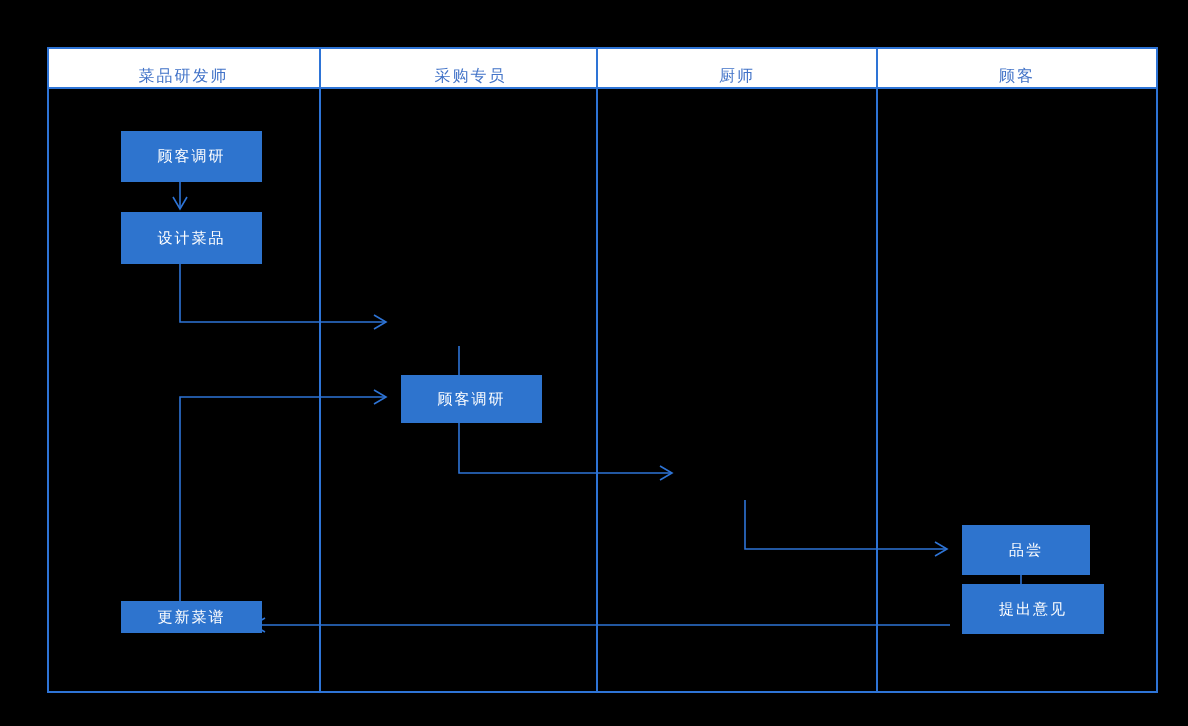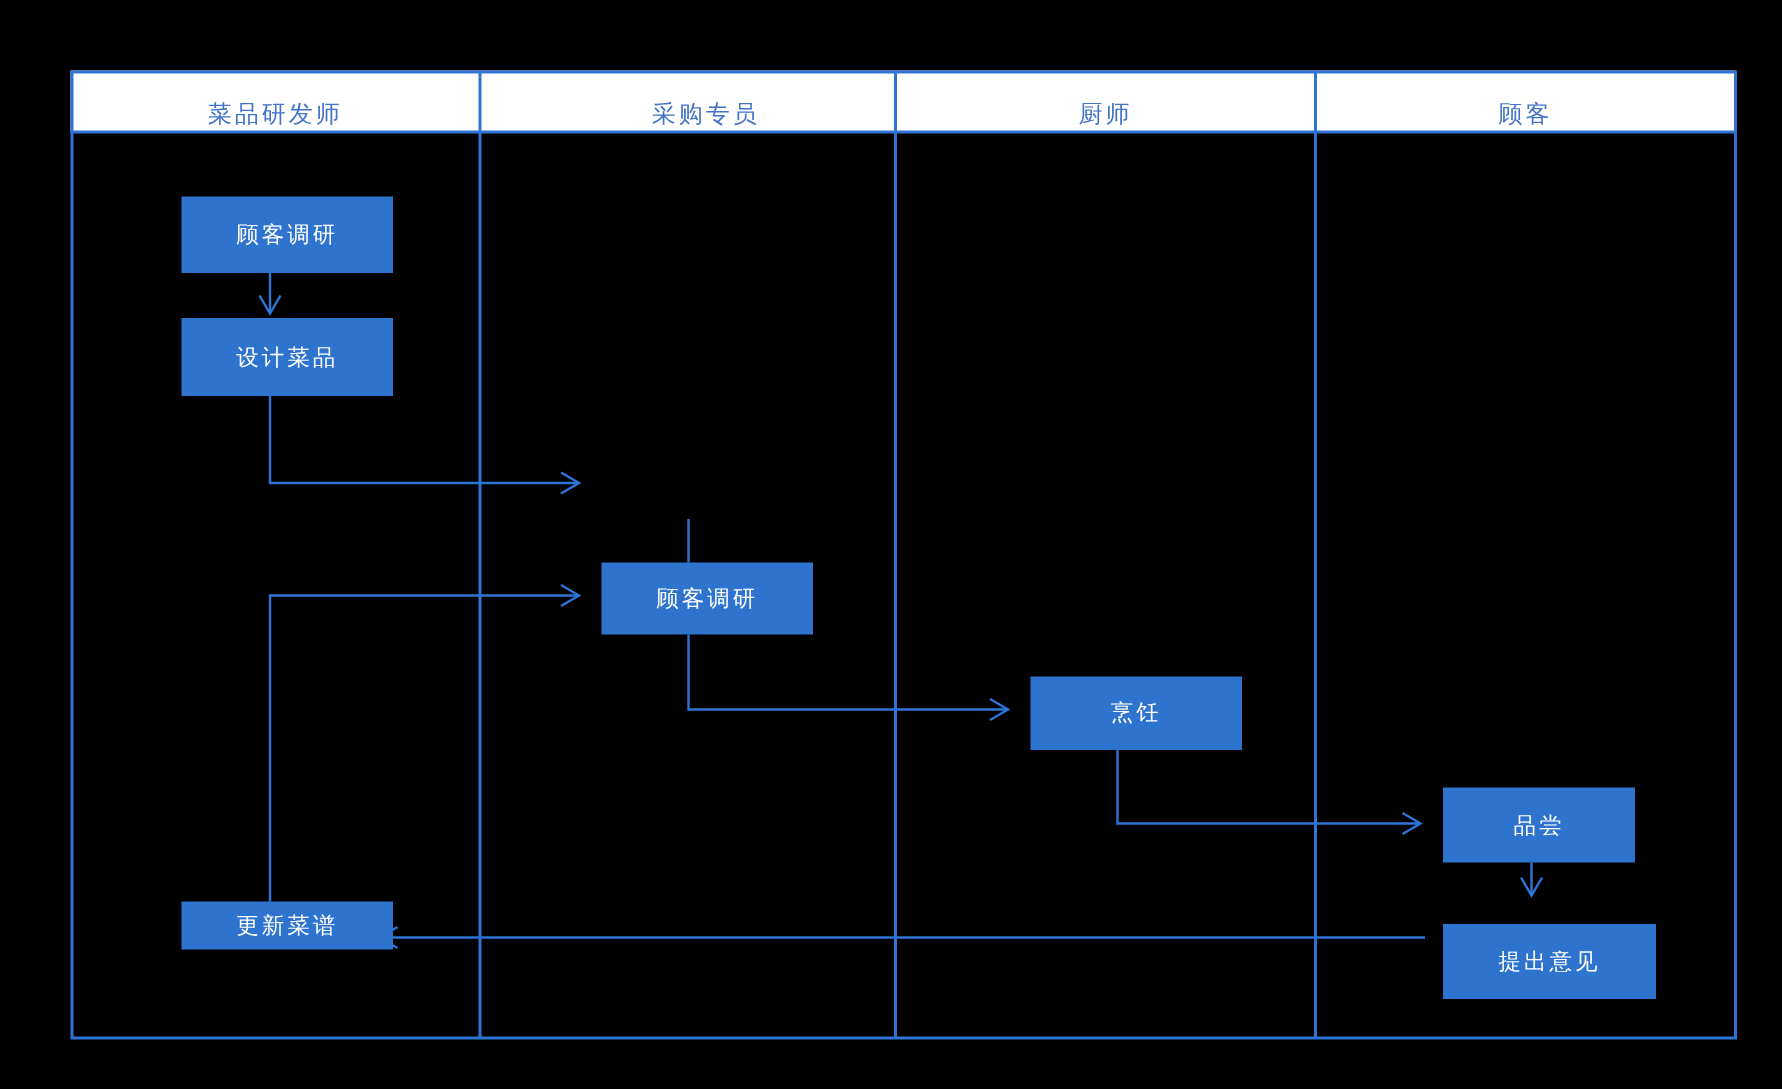--- a/index.html
+++ b/index.html
@@ -60,21 +60,21 @@
     letter-spacing: 2px;
     white-space: nowrap;
     margin-left: 12px;
   }
   .n-research  { left: 109px; top: 131px; width: 141px; height: 51px; }
   .n-design    { left: 109px; top: 212px; width: 141px; height: 52px; }
   .n-inspect   { left: 389px; top: 300px; width: 141px; height: 46px; }
   .n-purchase  { left: 389px; top: 375px; width: 141px; height: 48px; }
   .n-cook      { left: 675px; top: 451px; width: 141px; height: 49px; }
   .n-taste     { left: 950px; top: 525px; width: 128px; height: 50px; }
-  .n-feedback  { left: 950px; top: 616px; width: 142px; height: 50px; }
+  .n-feedback  { left: 950px; top: 584px; width: 142px; height: 50px; }
   .n-update    { left: 109px; top: 601px; width: 141px; height: 32px; }
 </style>
 </head>
 <body>
 
 <div class="stage">
 
   <div class="lane-header-band"></div>
 
   <div class="lane-title l1">菜品研发师</div>
@@ -101,18 +101,17 @@
     <path d="M459,423 L459,473 L671,473" fill="none" stroke="#2E74D6" stroke-width="1.6" marker-end="url(#chev)"></path>
     <path d="M745,500 L745,549 L946,549" fill="none" stroke="#2E74D6" stroke-width="1.6" marker-end="url(#chev)"></path>
     <path d="M1021,575 L1021,596" fill="none" stroke="#2E74D6" stroke-width="1.6" marker-end="url(#chev)"></path>
     <path d="M950,625 L254,625" fill="none" stroke="#2E74D6" stroke-width="1.6" marker-end="url(#chev)"></path>
     <path d="M180,601 L180,397 L385,397" fill="none" stroke="#2E74D6" stroke-width="1.6" marker-end="url(#chev)"></path>
   </svg>
 
   <div class="node n-research">顾客调研</div>
   <div class="node n-design">设计菜品</div>
   <div class="node n-purchase">顾客调研</div>
-  <div class="node n-cook">烹饪</div>
   <div class="node n-taste">品尝</div>
   <div class="node n-feedback">提出意见</div>
   <div class="node n-update">更新菜谱</div>
 
 </div>
 
 </body></html>

